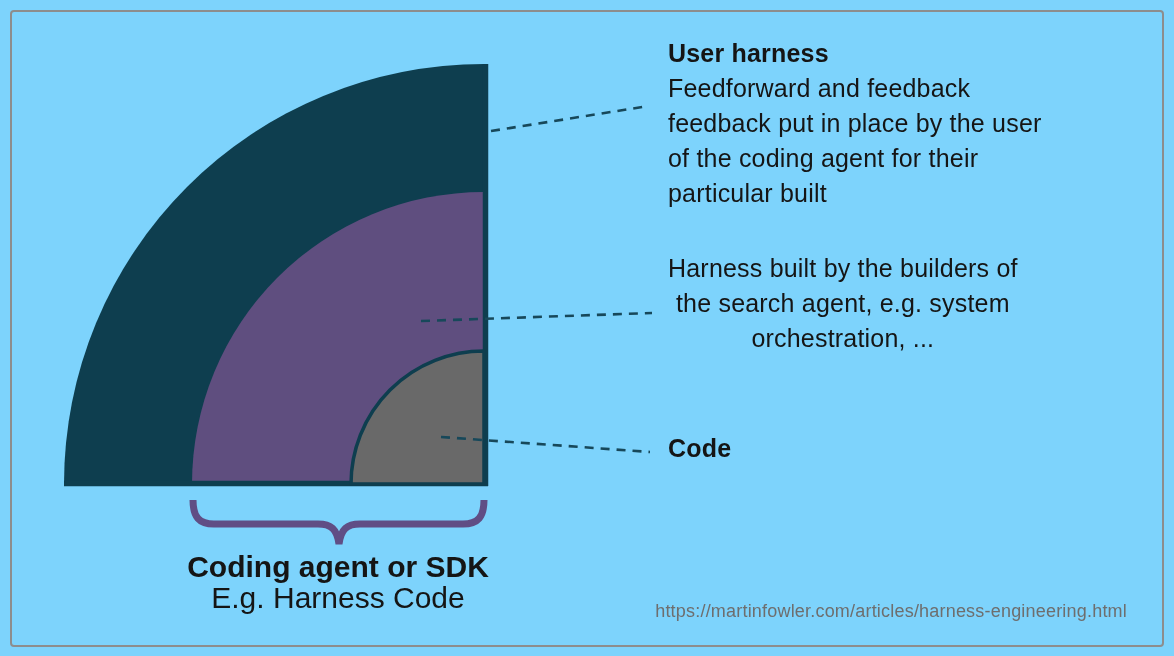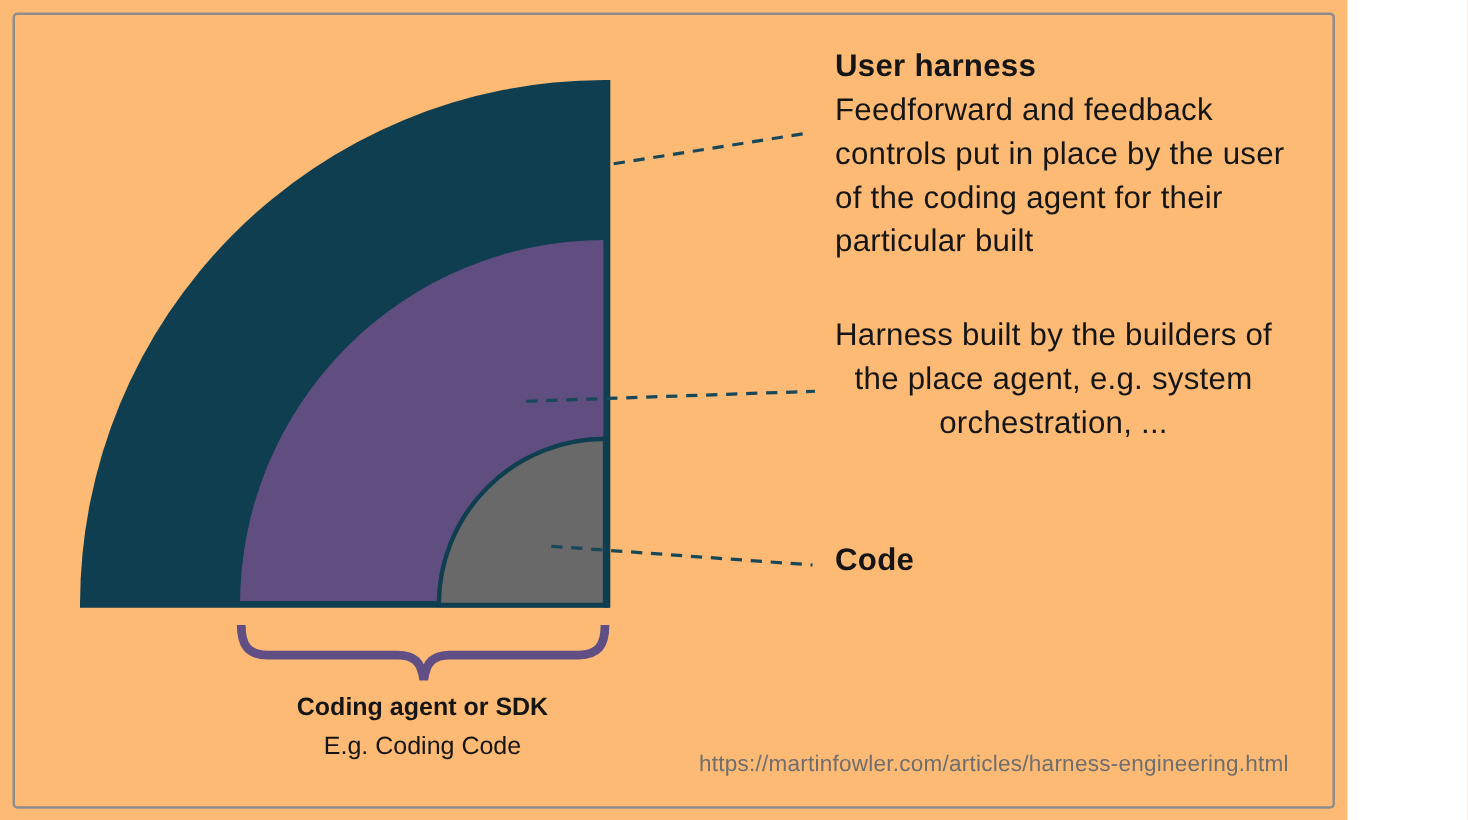--- a/index.html
+++ b/index.html
@@ -1,19 +1,19 @@
 <!DOCTYPE html>
 <html><head>
 <meta charset="utf-8">
 <style>
   html,body{margin:0;padding:0;background:#ffffff;}
   #canvas{
     position:relative;
-    width:1078px;height:656px;
-    background:#fdba74;
+    width:1174px;height:656px;
+    background:#7dd3fc;
     font-family:"Liberation Sans", sans-serif;
     overflow:hidden;
   }
   .frame{
     position:absolute;
     left:10px;top:10px;right:10px;bottom:9px;
     border:2px solid #8d8d8d;
     border-radius:4px;
     pointer-events:none;
   }
@@ -33,21 +33,21 @@
     letter-spacing:0.2px;white-space:nowrap;
   }
   .annotation .t{font-weight:700;}
   #ann-user{top:36px;}
   #ann-builder{top:251px;text-align:center;}
   #ann-model{top:431px;font-weight:700;}
 
   .brace-label{
     position:absolute;left:168px;top:551px;width:340px;
     text-align:center;color:#151515;
-    font-size:20px;line-height:31px;white-space:nowrap;
+    font-size:30px;line-height:31px;white-space:nowrap;
   }
   .brace-label .t{font-weight:700;}
 
   .source-url{
     position:absolute;right:47px;top:601px;
     font-size:18px;color:#6e6e6e;letter-spacing:0.2px;
     white-space:nowrap;
   }
 </style>
 </head>
@@ -71,33 +71,33 @@
     <path class="connector" d="M 491,131 L 649,106"></path>
     <path class="connector" d="M 421,321 L 652,313"></path>
     <path class="connector" d="M 441,437 L 650,452"></path>
 
     <path class="brace" d="M 193,500 C 193,517 199,524 214,524 L 318,524 C 331,524 337,529 339,544 C 341,529 347,524 360,524 L 463,524 C 478,524 484,517 484,500"></path>
   </svg>
 
   <div class="annotation" id="ann-user">
     <div class="t">User harness</div>
     <div>Feedforward and feedback</div>
-    <div>controls put in place by the user</div>
+    <div>feedback put in place by the user</div>
     <div>of the coding agent for their</div>
     <div>particular built</div>
   </div>
 
   <div class="annotation" id="ann-builder">
     <div>Harness built by the builders of</div>
-    <div>the place agent, e.g. system</div>
+    <div>the search agent, e.g. system</div>
     <div>orchestration, ...</div>
   </div>
 
   <div class="annotation" id="ann-model">Code</div>
 
   <div class="brace-label">
     <div class="t">Coding agent or SDK</div>
-    <div>E.g. Coding Code</div>
+    <div>E.g. Harness Code</div>
   </div>
 
   <div class="source-url">https://martinfowler.com/articles/harness-engineering.html</div>
 
 </div>
 
 </body></html>

